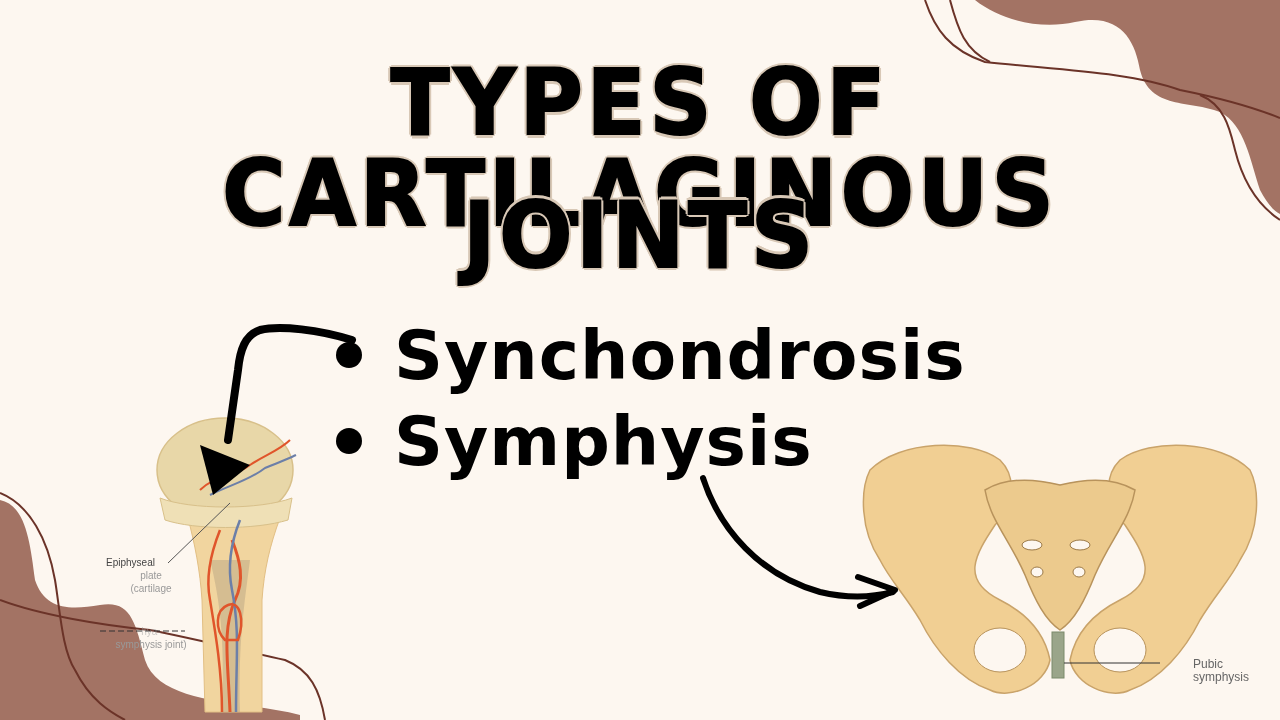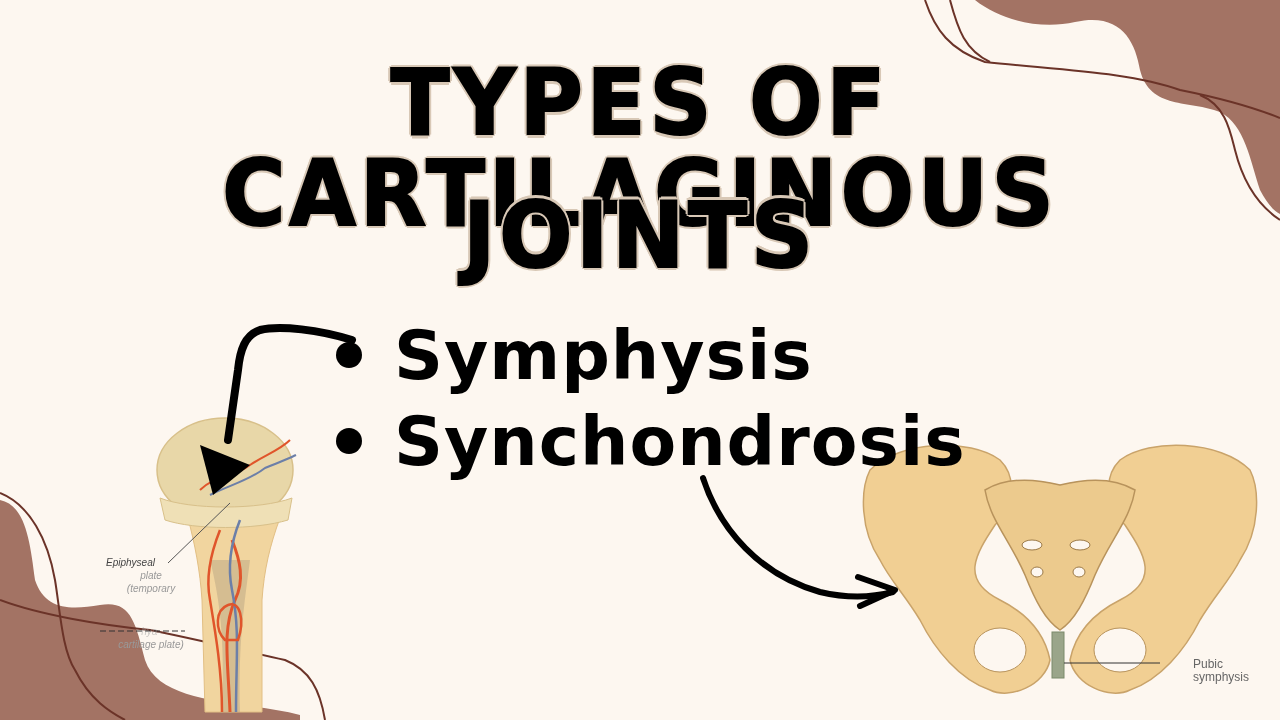--- a/index.html
+++ b/index.html
@@ -13,21 +13,21 @@
     text-shadow: 0 0 0 #d8c8b6, 3px 0 0 #d8c8b6, -3px 0 0 #d8c8b6, 0 3px 0 #d8c8b6, 0 -3px 0 #d8c8b6, 2px 2px 0 #d8c8b6, -2px -2px 0 #d8c8b6, 2px -2px 0 #d8c8b6, -2px 2px 0 #d8c8b6;
     transform: scaleY(1.05);
   }
   .title.line1 { top:62px; }
   .title.line2 { top:192px; }
   .bullets { position:absolute; left:336px; top:312px; }
   .bullet { display:flex; align-items:center; height:86px; }
   .dot { width:26px; height:26px; border-radius:50%; background:#000; margin-right:32px; }
   .bullet-text { font-family:"DejaVu Sans", sans-serif; font-weight:bold; font-size:68px; color:#000; letter-spacing:1px; }
   .label { position:absolute; font-family:"Liberation Sans", sans-serif; color:#555; font-size:10px; line-height:13px; }
-  .epi { left:106px; top:556px; width:90px;font-style:italic; }
+  .epi { left:106px; top:556px; width:90px; }
   .epi .faded { color:#999;text-align:center; }
   .pubic { left:1193px; top:658px; font-size:12px; color:#666; }
 </style>
 </head>
 <body>
 
 <svg class="layer" viewBox="0 0 1280 720">
 
   <path d="M975,0 C1000,20 1040,30 1075,22 C1120,12 1135,40 1140,70 C1150,110 1190,100 1220,112 C1245,125 1250,160 1260,190 C1268,205 1275,212 1280,214 L1280,0 Z" fill="#a37364"></path>
   <path d="M925,0 C935,30 950,50 985,62 C1060,70 1130,72 1180,90 C1230,100 1260,110 1280,118" fill="none" stroke="#6b3328" stroke-width="2"></path>
@@ -84,28 +84,28 @@
   <path d="M703,478 C720,530 760,575 820,592 C845,598 870,598 893,592" fill="none" stroke="#000" stroke-width="6" stroke-linecap="round"></path>
   <polyline points="858,577 895,590 860,606" fill="none" stroke="#000" stroke-width="6" stroke-linecap="round" stroke-linejoin="round"></polyline>
 </svg>
 
 <div class="title line1">TYPES OF CARTILAGINOUS</div>
 <div class="title line2">JOINTS</div>
 
 <div class="bullets">
   <div class="bullet">
     <span class="dot"></span>
-    <span class="bullet-text">Symphysis</span>
+    <span class="bullet-text">Synchondrosis</span>
   </div>
   <div class="bullet">
     <span class="dot"></span>
-    <span class="bullet-text">Synchondrosis</span>
+    <span class="bullet-text">Symphysis</span>
   </div>
 </div>
 
 <div class="label epi">
   <div style="color:#444;">Epiphyseal</div>
   <div class="faded">plate</div>
-  <div class="faded">(temporary</div>
+  <div class="faded">(cartilage</div>
   <div class="faded" style="opacity:0.5;margin-top:30px;">hya-</div>
-  <div class="faded">cartilage plate)</div>
+  <div class="faded">symphysis joint)</div>
 </div>
 <div class="label pubic">Pubic symphysis</div>
 
 </body></html>

